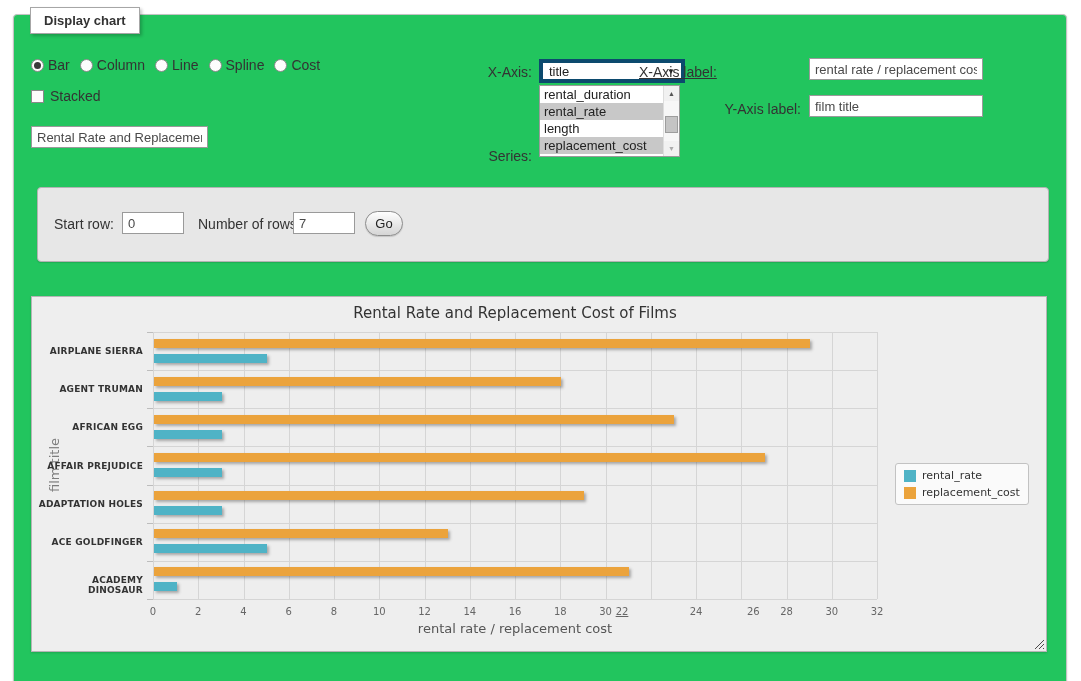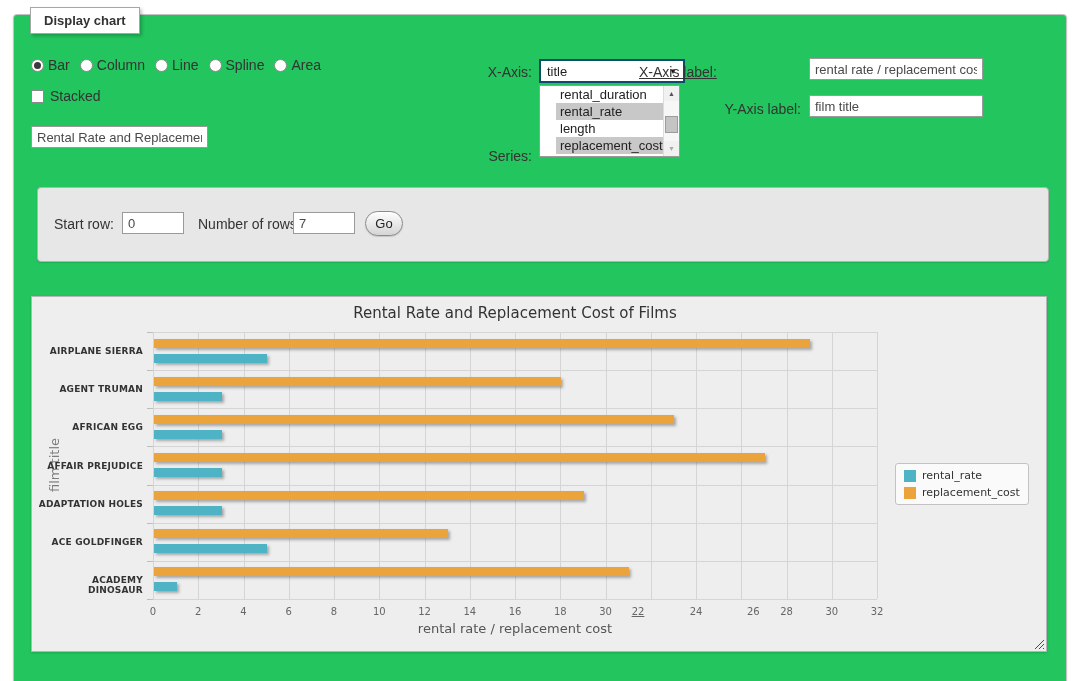--- a/index.html
+++ b/index.html
@@ -42,30 +42,30 @@
   #title-input { left:17px; top:111px; width:177px; }
   .form-label { position:absolute; font-size:14px; color:#333; }
   #xaxis-lbl  { left:400px; top:49px; width:118px; text-align:right; }
   #series-lbl { left:400px; top:133px; width:118px; text-align:right; }
   #xlabel-cap { left:625px; top:49px; width:132px; text-align:left;text-decoration:underline; }
   #ylabel-cap { left:655px; top:86px; width:132px; text-align:right; }
   #xlabel-input { left:795px; top:43px; width:174px; }
   #ylabel-input { left:795px; top:80px; width:174px; }
   .select {
     position:absolute; left:525px; top:44px; width:146px; height:24px;
-    background:#fff; border:2px solid #0c4a6e; display:flex; align-items:center;
+    background:#fff; border:4px solid #0c4a6e; display:flex; align-items:center;
     padding:0 6px; font-size:13px; color:#222;
   }
   .select-arrow { margin-left:auto; font-size:8px; color:#111; }
   .listbox {
     position:absolute; left:525px; top:70px; width:141px; height:72px;
     background:#fff; border:1px solid #9a9a9a; display:flex; overflow:hidden;
   }
   .listbox-items { flex:1; overflow:hidden; }
-  .lb-item { height:17px; line-height:17px; font-size:13px; color:#222; padding:0 4px; white-space:nowrap;margin-left:16px; }
+  .lb-item { height:17px; line-height:17px; font-size:13px; color:#222; padding:0 4px; white-space:nowrap; }
   .lb-item.selected { background:#c8c8c8; }
   .vscroll { width:16px; display:flex; flex-direction:column; background:#f2f2f2; border-left:1px solid #ddd; }
   .scroll-btn { height:15px; display:flex; align-items:center; justify-content:center; font-size:7px; color:#555; background:#f1f1f1; }
   .scroll-btn.down { color:#aaa; }
   .scroll-track { flex:1; position:relative; background:#f7f7f7; }
   .scroll-thumb { position:absolute; left:1px; right:1px; top:38%; height:42%; background:#c4c4c4; border:1px solid #9d9d9d; }
   .rows-panel {
     position:absolute; left:23px; top:172px; width:1012px; height:75px;
     background:#e7e7e7; border:1px solid #b3b3b3; border-radius:4px;
     box-shadow:0 1px 1px rgba(0,0,0,0.12);
@@ -143,21 +143,21 @@
     <span class="radio-item">
       <span class="radio"></span>
       <span>Line</span>
     </span>
     <span class="radio-item">
       <span class="radio"></span>
       <span>Spline</span>
     </span>
     <span class="radio-item">
       <span class="radio"></span>
-      <span>Area</span>
+      <span>Cost</span>
     </span>
   </div>
 
   <div class="stacked-row">
     <span class="cb"></span>
     <span>Stacked</span>
   </div>
 
   <input class="text-input" id="title-input" value="Rental Rate and Replacement Cost of Films" style="">
 
@@ -266,21 +266,21 @@
       <div class="x-tick" style="left: 166.25px;">2</div>
       <div class="x-tick" style="left: 211.5px;">4</div>
       <div class="x-tick" style="left: 256.75px;">6</div>
       <div class="x-tick" style="left: 302px;">8</div>
       <div class="x-tick" style="left: 347.25px;">10</div>
       <div class="x-tick" style="left: 392.5px;">12</div>
       <div class="x-tick" style="left: 437.75px;">14</div>
       <div class="x-tick" style="left: 483px;">16</div>
       <div class="x-tick" style="left: 528.25px;">18</div>
       <div class="x-tick" style="left: 573.5px;">30</div>
-      <div class="x-tick" style="left: 606px; text-decoration: underline;">22</div>
+      <div class="x-tick" style="left: 590px; text-decoration: underline;">22</div>
       <div class="x-tick" style="left: 664px;">24</div>
       <div class="x-tick" style="left: 709.25px; margin-left: 12px;">26</div>
       <div class="x-tick" style="left: 754.5px;">28</div>
       <div class="x-tick" style="left: 799.75px;">30</div>
       <div class="x-tick" style="left: 845px;">32</div>
       <div class="cat-label" style="top: 49.0714px;">AIRPLANE SIERRA</div>
       <div class="cat-label" style="top: 87.2143px;">AGENT TRUMAN</div>
       <div class="cat-label" style="top: 125.357px;">AFRICAN EGG</div>
       <div class="cat-label" style="top: 163.5px;">AFFAIR PREJUDICE</div>
       <div class="cat-label" style="top: 201.643px;">ADAPTATION HOLES</div>

